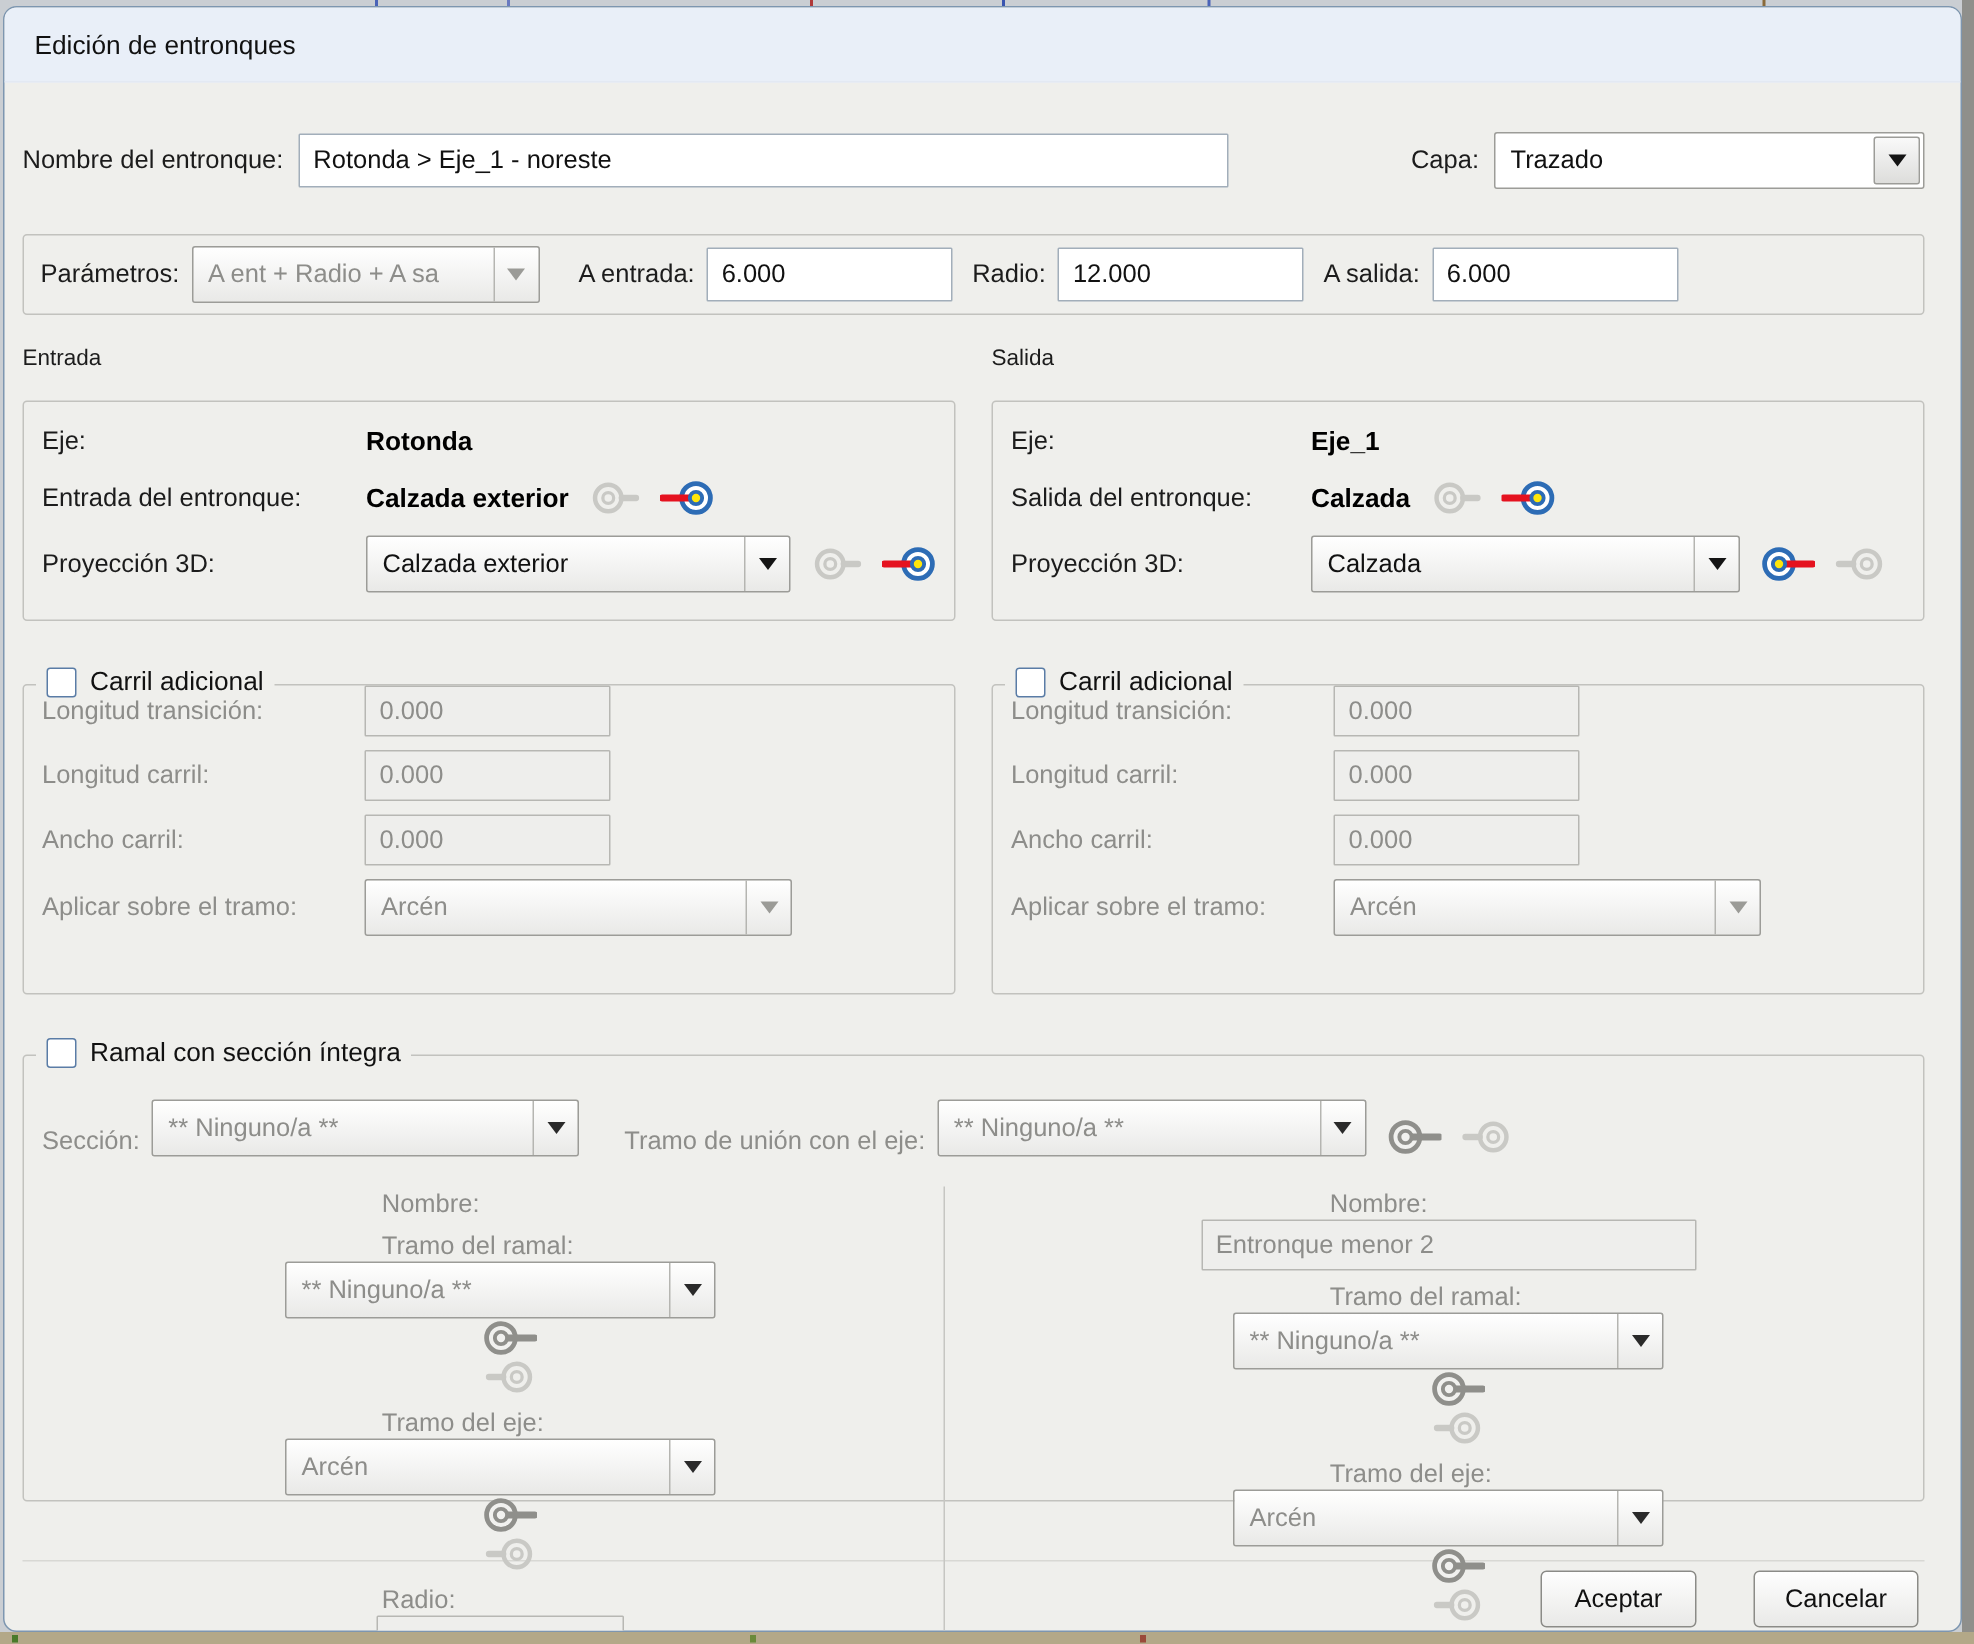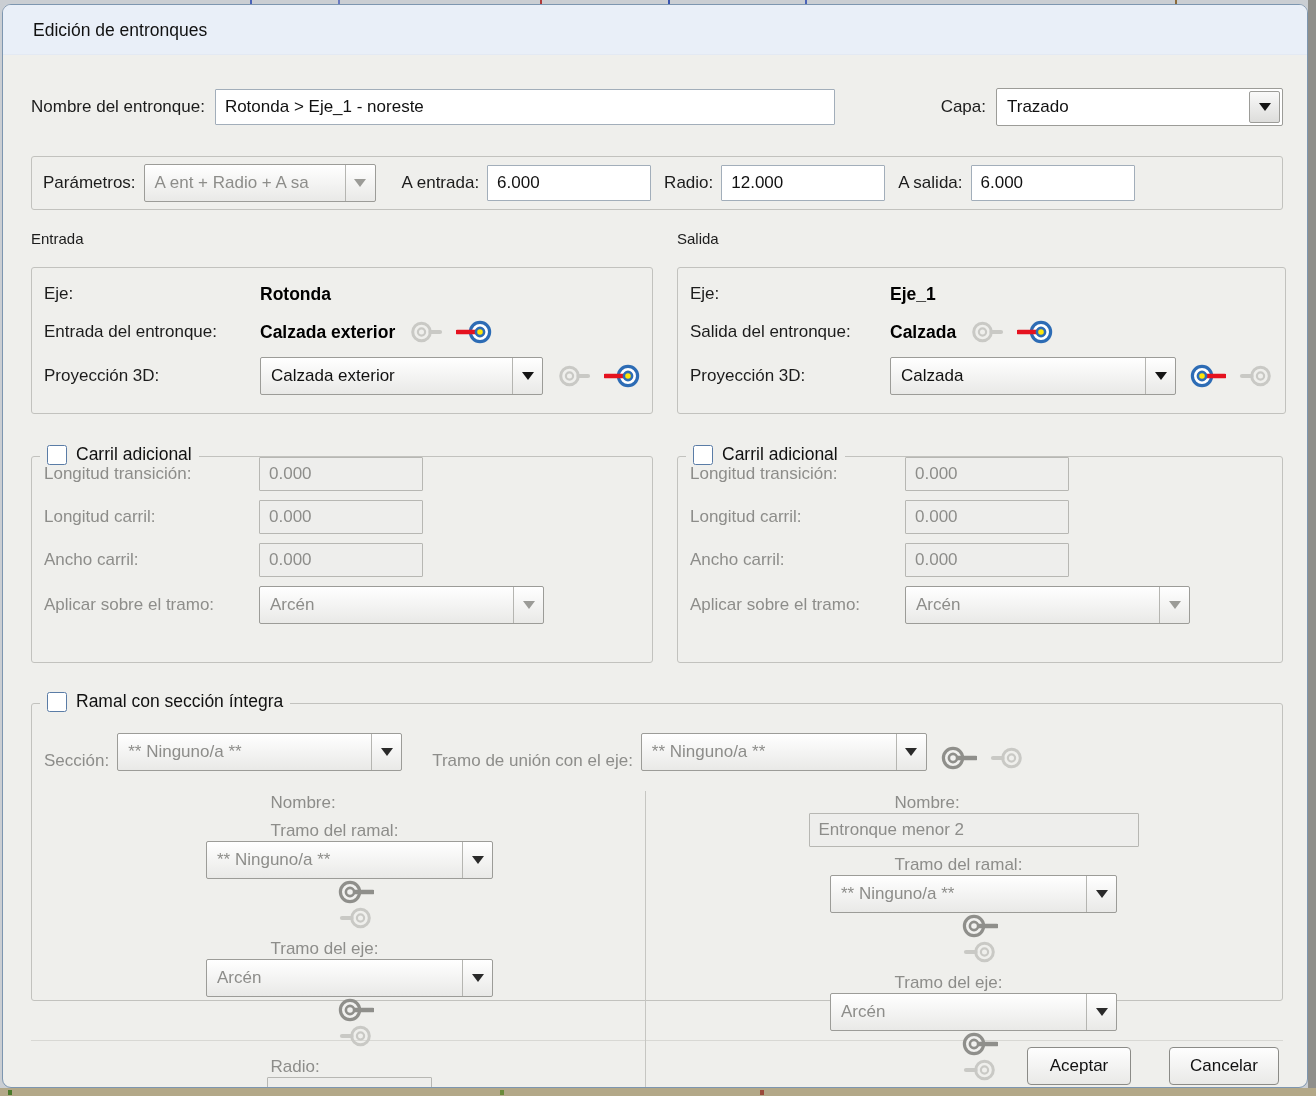--- a/index.html
+++ b/index.html
@@ -8,24 +8,24 @@
 
   
   .bk-right { position:absolute; right:0; top:0; width:8px; height:1096px; background:#8f8f8b; }
   .bk-bottom { position:absolute; left:0; bottom:0; width:1316px; height:8px; background:#b3a888; }
   .tick { position:absolute; top:0; width:2px; height:6px; }
   .speck { position:absolute; bottom:1px; width:4px; height:5px; }
 
   .dialog { position:absolute; left:2px; top:4px; width:1306px; height:1084px;
             background:#efefec; border:1.5px solid #7d96b0; border-radius:9px; overflow:hidden; }
 
-  .titlebar { height:50px; line-height:50px; background:#e9eff8; padding-left:30px;
+  .titlebar { height:50px; line-height:50px; background:#e9eff8; padding-left:20px;
               font-size:17.5px; color:#111; border-bottom:1px solid #e3e9f3; }
 
-  .content { padding:0 24px 0 28px; }
+  .content { padding:0 24px 0 12px; }
 
   .row { display:flex; align-items:center; }
   .lbl { white-space:nowrap; }
   .dim { color:#8d8d8a; }
   .bval { font-weight:bold; font-size:17.5px; color:#000; white-space:nowrap; }
 
   
   .tin { height:36px; border:1px solid #a2aeba; background:#fff; color:#111;
          font:17px "Liberation Sans","DejaVu Sans",sans-serif; padding:0 9px; border-radius:1px; }
   .tin.h34 { height:34px; }

